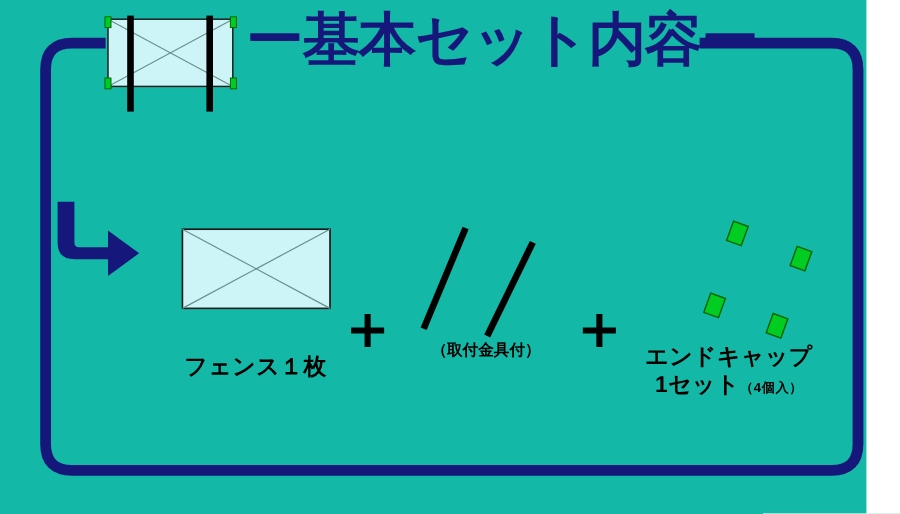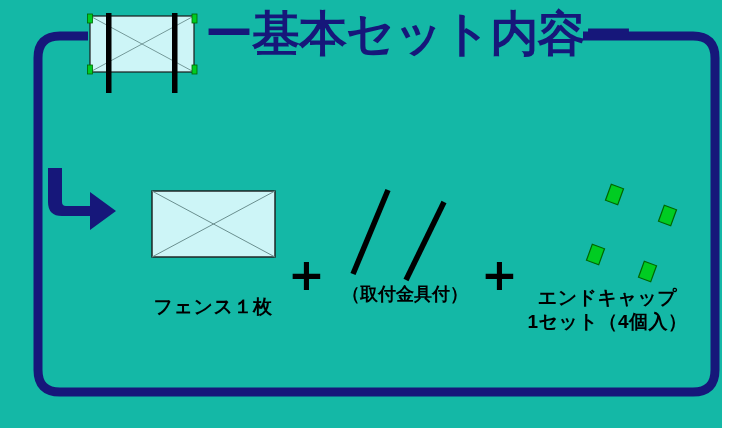--- a/index.html
+++ b/index.html
@@ -68,29 +68,28 @@
   }
   .item-label {
     font-size: 19px;
     font-weight: bold;
     color: #000000;
     letter-spacing: 0.5px;
     white-space: nowrap;
     line-height: 1.25;
   }
   .item-sub {
-    font-size: 18px;
+    font-size: 13px;
     font-weight: bold;
     color: #000000;
     white-space: nowrap;
     line-height: 1.3;
-    font-family: Liberation Mono, monospace;
   }
   .inline-sub {
-    font-size: 19px;
+    font-size: 11px;
     font-weight: bold;
   }
 
   
   #item-fence { left: 118px; top: 190px; width: 190px; }
   #item-fence .item-art { width: 125px; height: 68px; }
   #item-fence .labels { margin-top: 37px; }
 
   
   #item-posts { left: 310px; top: 186px; width: 190px; }

